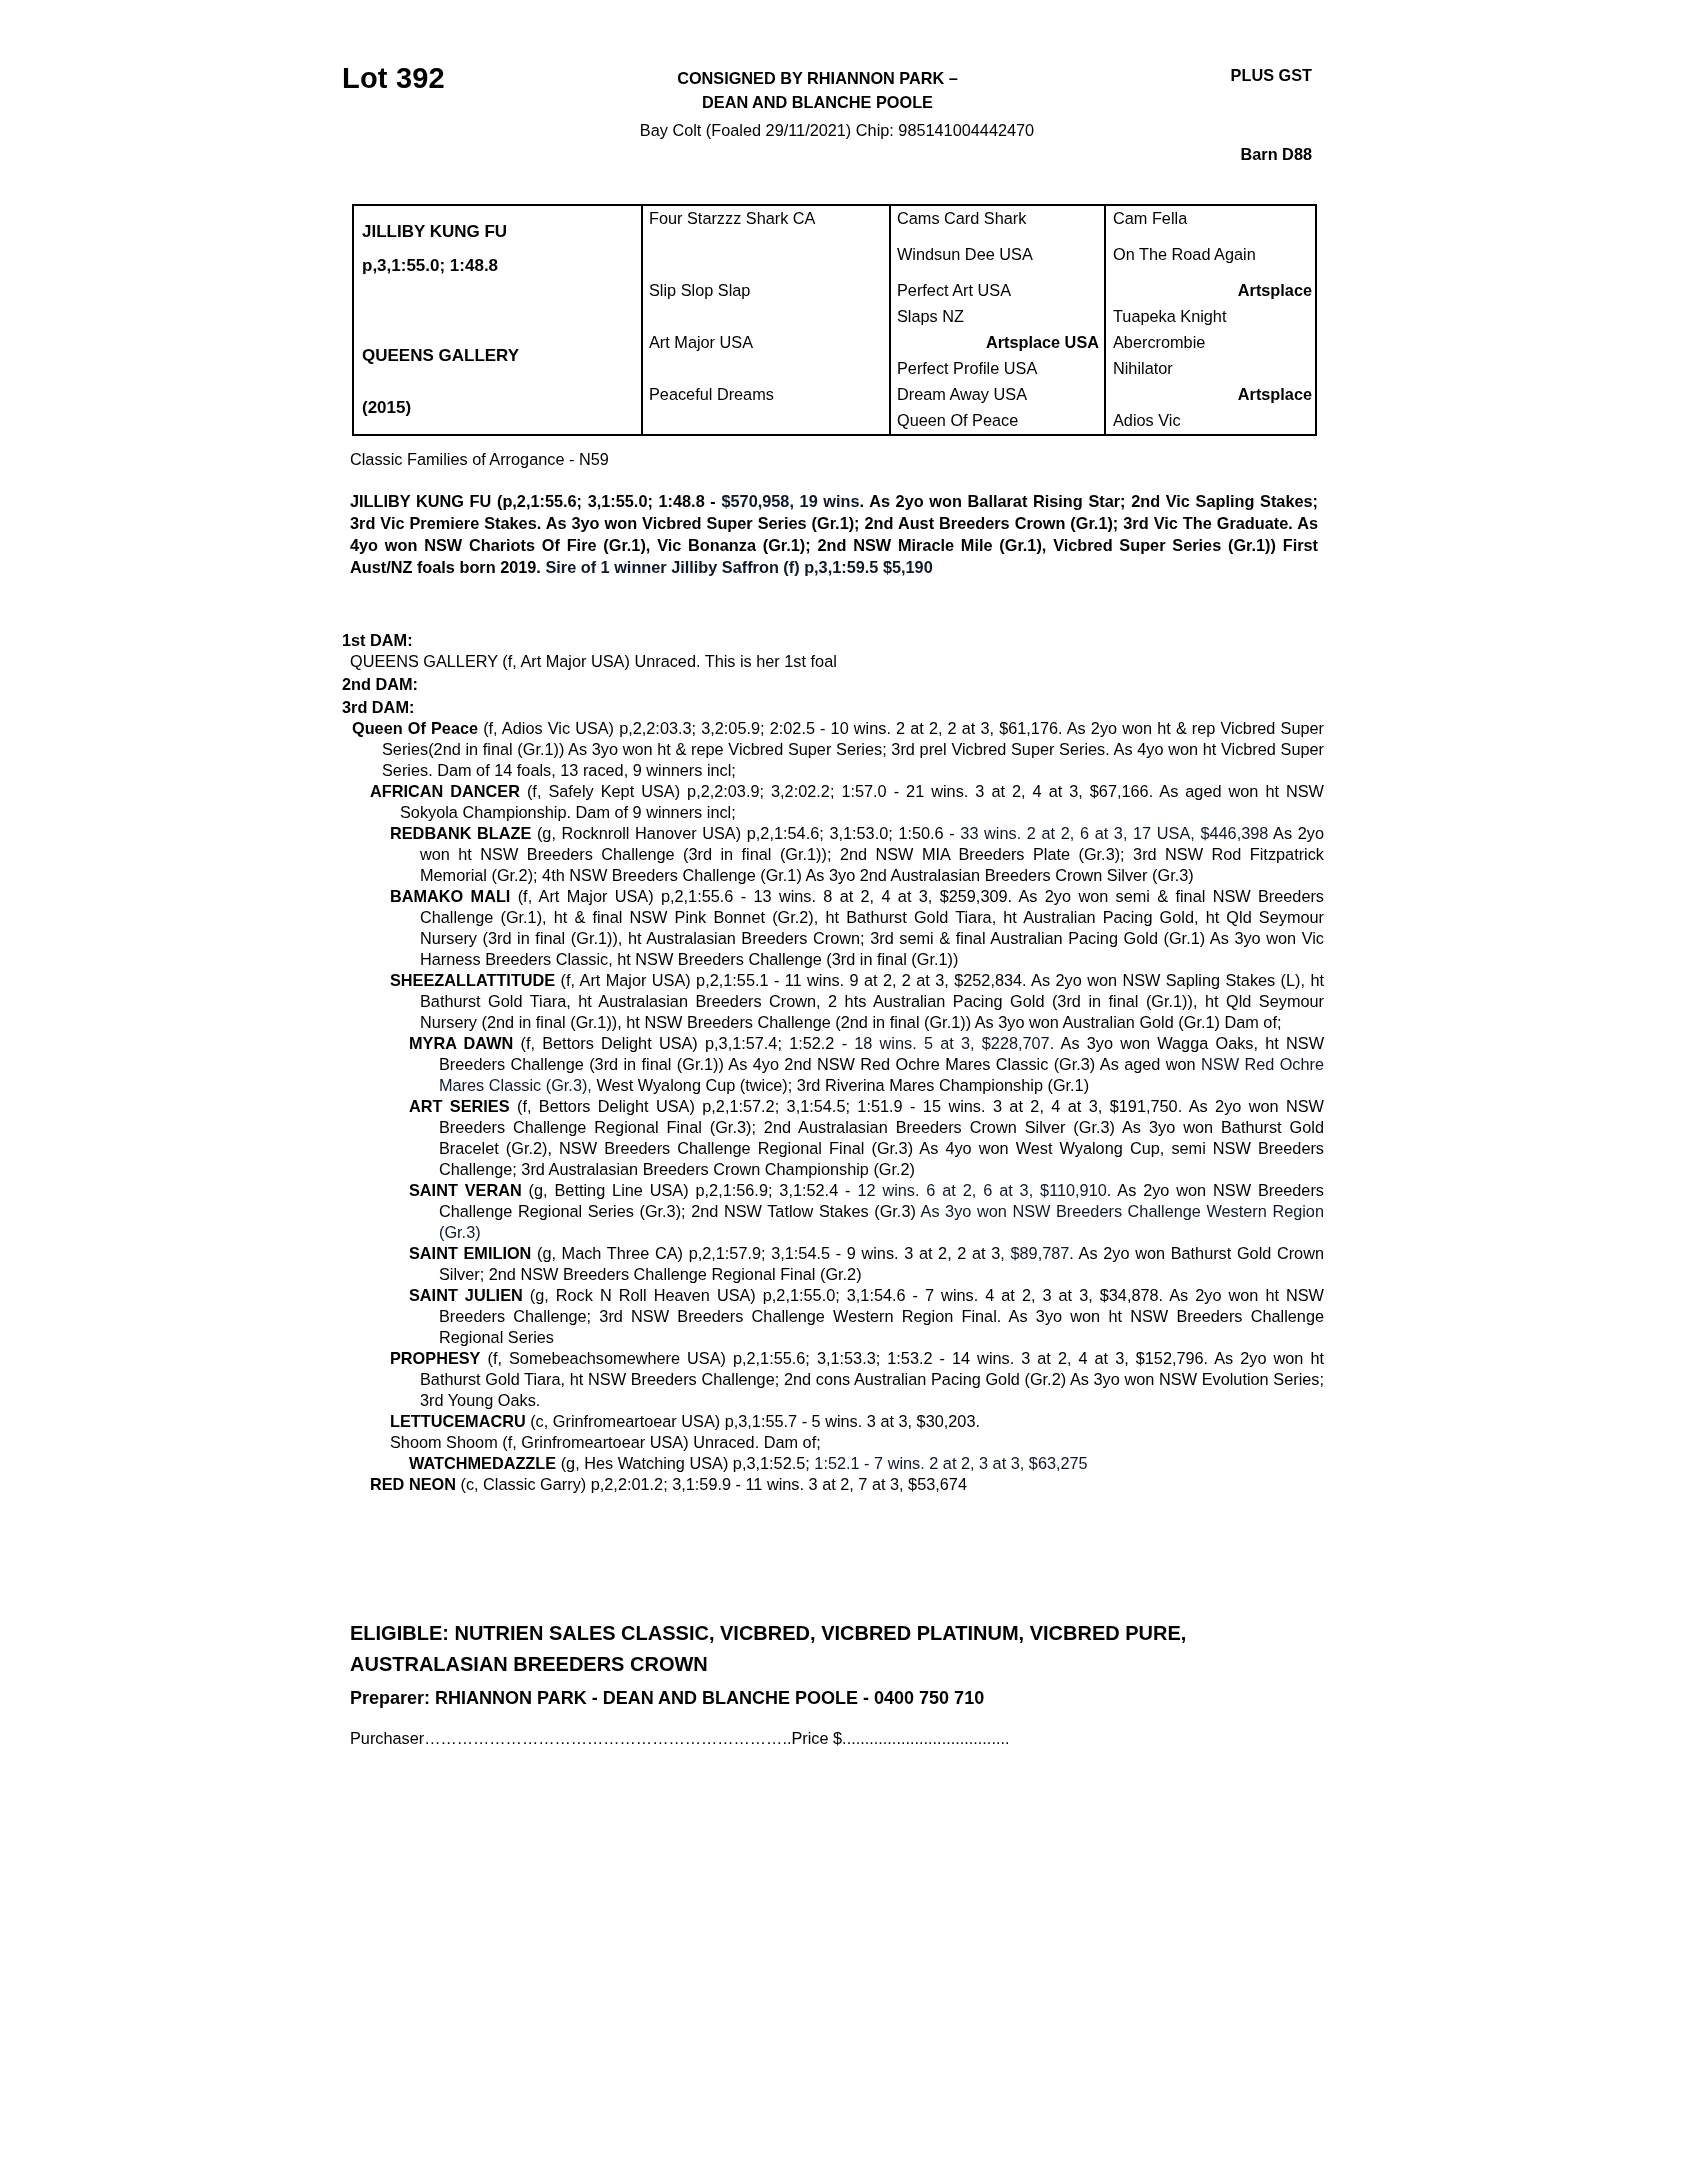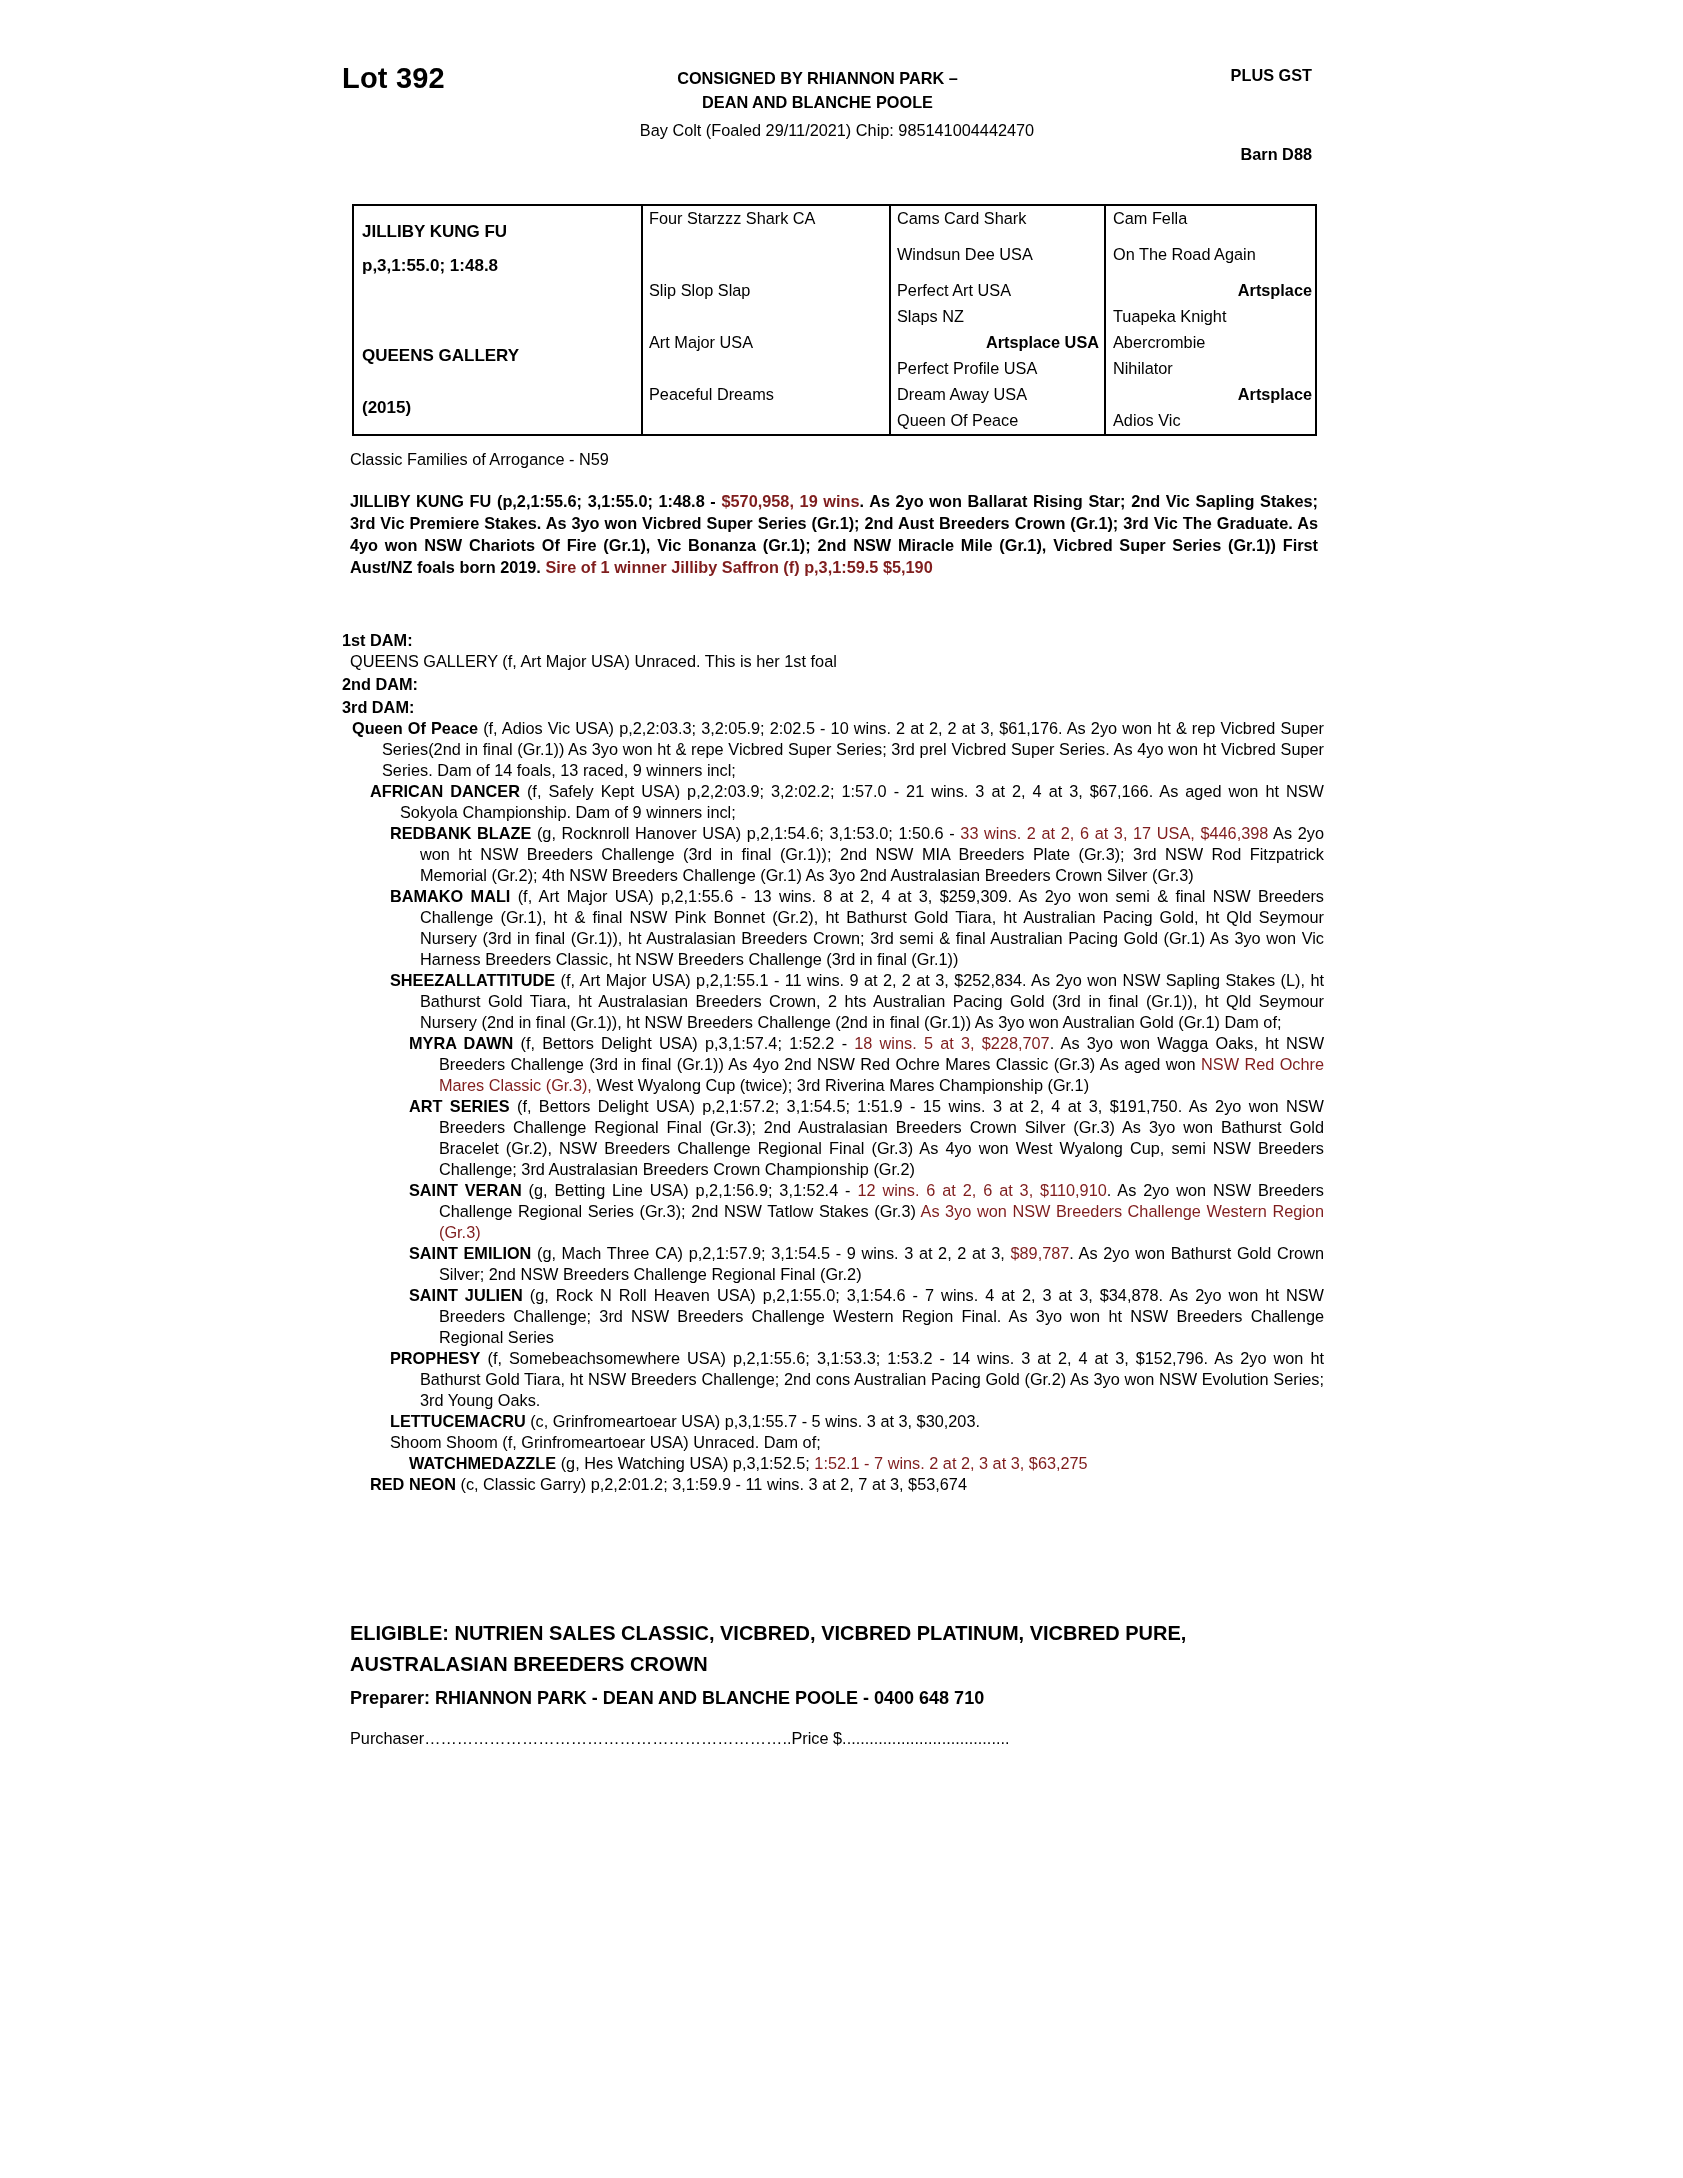--- a/index.html
+++ b/index.html
@@ -113,21 +113,21 @@
   .blurb {
     position: absolute;
     left: 8px;
     top: 436px;
     width: 968px;
     font-size: 16.3px;
     font-weight: bold;
     line-height: 22px;
     text-align: justify;
   }
-  .red { color: #7f1d1d; }
+  .red { color: #0f172a; }
   .dams {
     position: absolute;
     left: 0px;
     top: 574px;
     width: 982px;
     font-size: 16.3px;
     line-height: 21px;
   }
   .damhdr {
     font-weight: bold;
@@ -311,18 +311,18 @@
       <div class="ln lvl4 hang1">
         <span class="caps">WATCHMEDAZZLE</span><span> (g, Hes Watching USA) p,3,1:52.5; </span><span class="red">1:52.1 - 7 wins. 2 at 2, 3 at 3, $63,275</span>
       </div>
 
       <div class="ln lvl2 hang1">
         <span class="caps">RED NEON</span><span> (c, Classic Garry) p,2,2:01.2; 3,1:59.9 - 11 wins. 3 at 2, 7 at 3, $53,674</span>
       </div>
     </div>
 
     <div class="eligible">ELIGIBLE: NUTRIEN SALES CLASSIC, VICBRED, VICBRED PLATINUM, VICBRED PURE, AUSTRALASIAN BREEDERS CROWN</div>
-    <div class="preparer">Preparer: RHIANNON PARK - DEAN AND BLANCHE POOLE - 0400 648 710</div>
+    <div class="preparer">Preparer: RHIANNON PARK - DEAN AND BLANCHE POOLE - 0400 750 710</div>
     <div class="purchaser">Purchaser…………………………………………………………..Price $.....................................</div>
 
   </div>
 </div>
 
 
 </body></html>

